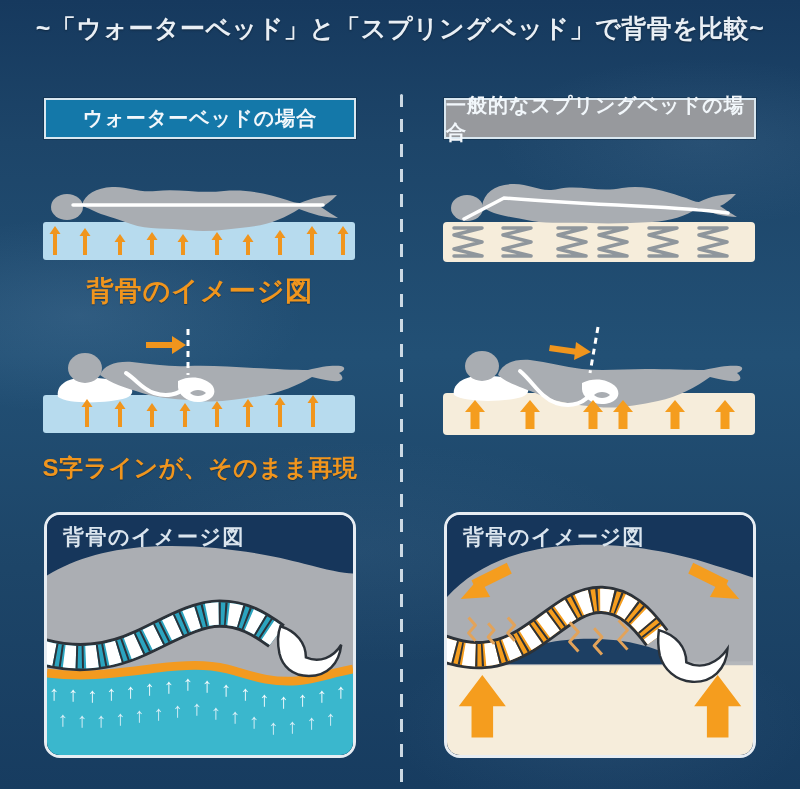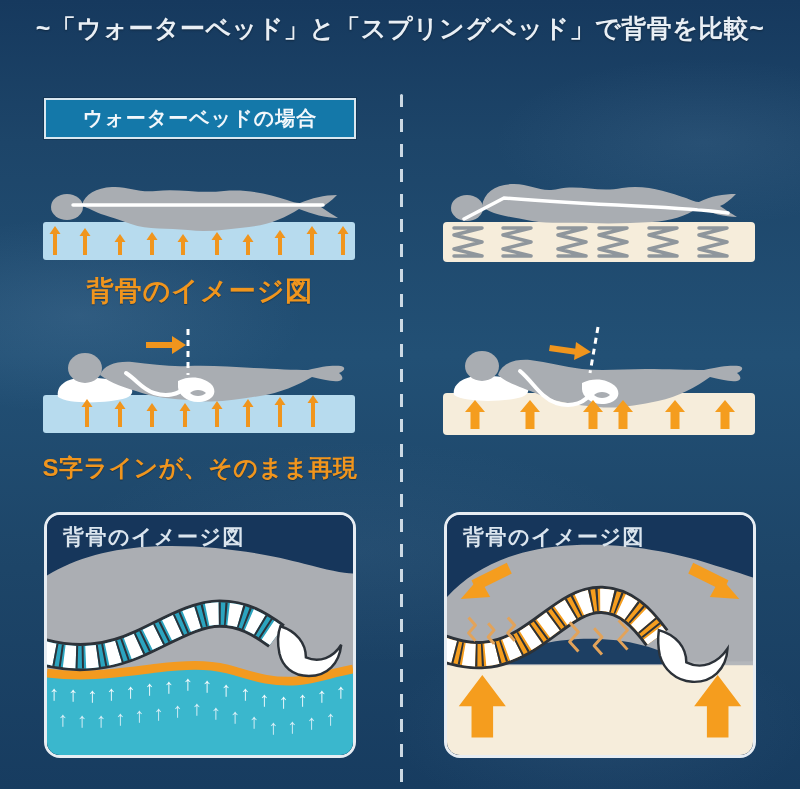--- a/index.html
+++ b/index.html
@@ -56,20 +56,23 @@
 <body>
 
 <div class="stage">
 
   <h1 class="title">~「ウォーターベッド」と「スプリングベッド」で背骨を比較~</h1>
 
   <div class="divider"></div>
 
   <div class="hdr hdr-left">
     <span>ウォーターベッドの場合</span>
+  </div>
+  <div class="hdr hdr-right">
+    <span>一般的なスプリングベッドの場合</span>
   </div>
 
   <svg id="wb-top" class="illu" viewBox="0 0 320 112">
     <rect x="3" y="64" width="312" height="38" rx="3" fill="#b7dbee"></rect>
     <g fill="#a9adb2">
       <ellipse cx="27" cy="49" rx="16" ry="13"></ellipse>
       <path d="M42,47 C45,36 56,30 72,29 C88,28 98,35 116,33 C138,30 158,36 184,33
                C208,31 230,36 247,42 C252,44 256,45 260,45 C272,40 284,37 297,37
                C291,43 286,47 281,49 C287,53 293,57 298,60 C286,60 272,56 259,51
                C245,60 228,67 209,69 C189,71 168,75 148,72 C128,70 108,72 91,66

